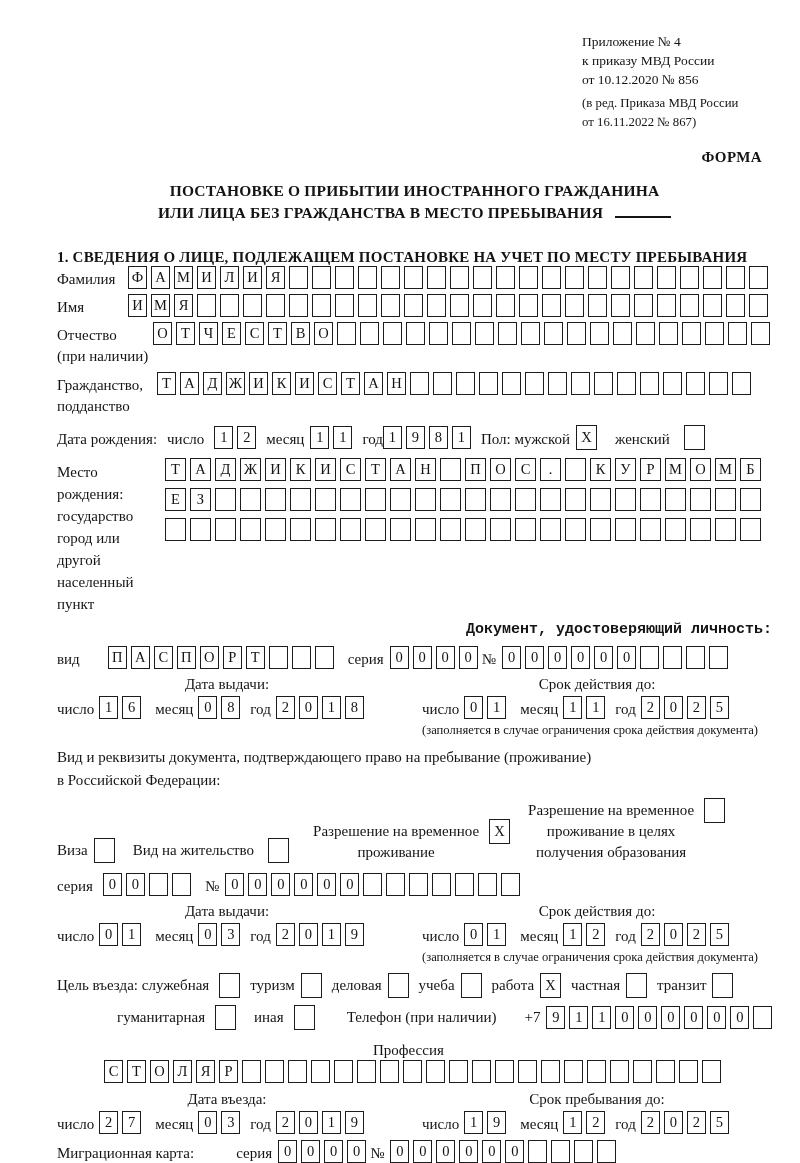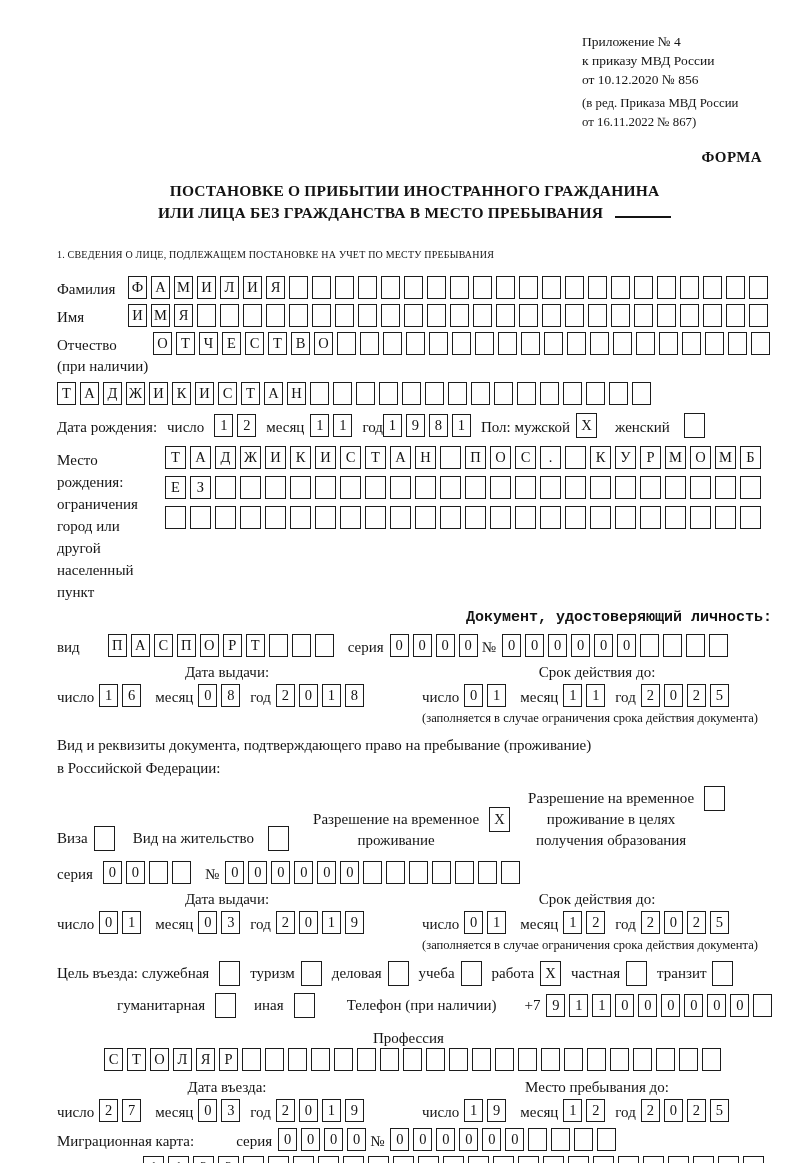--- a/index.html
+++ b/index.html
@@ -13,21 +13,21 @@
   .sheet { padding:32px 28px 0 57px; position:relative; width:800px; height:1163px; }
 
   
   .appendix-wrap { display:flex; justify-content:flex-end; }
   .appendix-inner { width:190px; font-size:13.5px; line-height:1.42; }
   .amendment { margin-top:5px; font-size:12.8px; line-height:1.42; }
   .forma { text-align:right; font-weight:bold; margin-top:18px; padding-right:10px; font-size:15px; letter-spacing:.4px; }
 
   .title { text-align:center; font-weight:bold; font-size:15.5px; margin-top:14px; line-height:1.45; letter-spacing:.2px; }
   .blank-line { display:inline-block; width:56px; border-bottom:2px solid #141414; height:.9em; margin-left:12px; }
-  .section-head { font-weight:normal; font-size:10px; margin-top:24px; margin-bottom:16px; letter-spacing:.2px; }
+  .section-head { font-weight:bold; font-size:15px; margin-top:24px; letter-spacing:.2px; }
 
   
   .row { display:flex; align-items:flex-start; margin-bottom:5px; }
   .lbl { flex-shrink:0; white-space:nowrap; padding-top:3px; line-height:20px; }
   .sub { line-height:21px; }
 
   
   .boxes { display:flex; flex-wrap:nowrap; flex-shrink:0; }
   .cb {
     width:19px; height:23px; border:1.6px solid #1c1c1c; margin-right:4px;
@@ -183,20 +183,24 @@
         <span class="cb"></span>
         <span class="cb"></span>
         <span class="cb"></span>
         <span class="cb"></span>
         <span class="cb"></span>
         <span class="cb"></span>
       </div>
   </div>
 
   <div class="row">
+    <div class="lbl" style="width:100px; white-space:normal;">
+      <div class="sub">Гражданство,</div>
+      <div class="sub">подданство</div>
+    </div>
     <div class="boxes">
         <span class="cb">Т</span>
         <span class="cb">А</span>
         <span class="cb">Д</span>
         <span class="cb">Ж</span>
         <span class="cb">И</span>
         <span class="cb">К</span>
         <span class="cb">И</span>
         <span class="cb">С</span>
         <span class="cb">Т</span>
@@ -254,21 +258,21 @@
     <span class="lbl">женский</span>
       <span class="gap14"></span>
     <div class="boxes cbx">
         <span class="cb"></span>
       </div>
   </div>
 
   <div class="row" style="margin-top:8px;">
     <div class="lbl" style="width:108px; white-space:normal; line-height:22px;">
       <div>Место рождения:</div>
-      <div>ограничения</div>
+      <div>государство</div>
       <div>город или другой</div>
       <div>населенный пункт</div>
     </div>
     <div>
       <div class="boxes wide" style="margin-bottom:7px;">
           <span class="cb">Т</span>
           <span class="cb">А</span>
           <span class="cb">Д</span>
           <span class="cb">Ж</span>
           <span class="cb">И</span>
@@ -697,21 +701,21 @@
         <span class="lbl">год</span>
         <div class="boxes">
             <span class="cb">2</span>
             <span class="cb">0</span>
             <span class="cb">1</span>
             <span class="cb">9</span>
           </div>
       </div>
     </div>
     <div class="date-col" style="width:350px; margin-left:25px;">
-      <div class="date-head">Место пребывания до:</div>
+      <div class="date-head">Срок пребывания до:</div>
       <div class="date-fields">
         <span class="lbl">число</span>
         <div class="boxes">
             <span class="cb">1</span>
             <span class="cb">9</span>
           </div>
           <span class="gap10"></span>
         <span class="lbl">месяц</span>
         <div class="boxes">
             <span class="cb">1</span>

